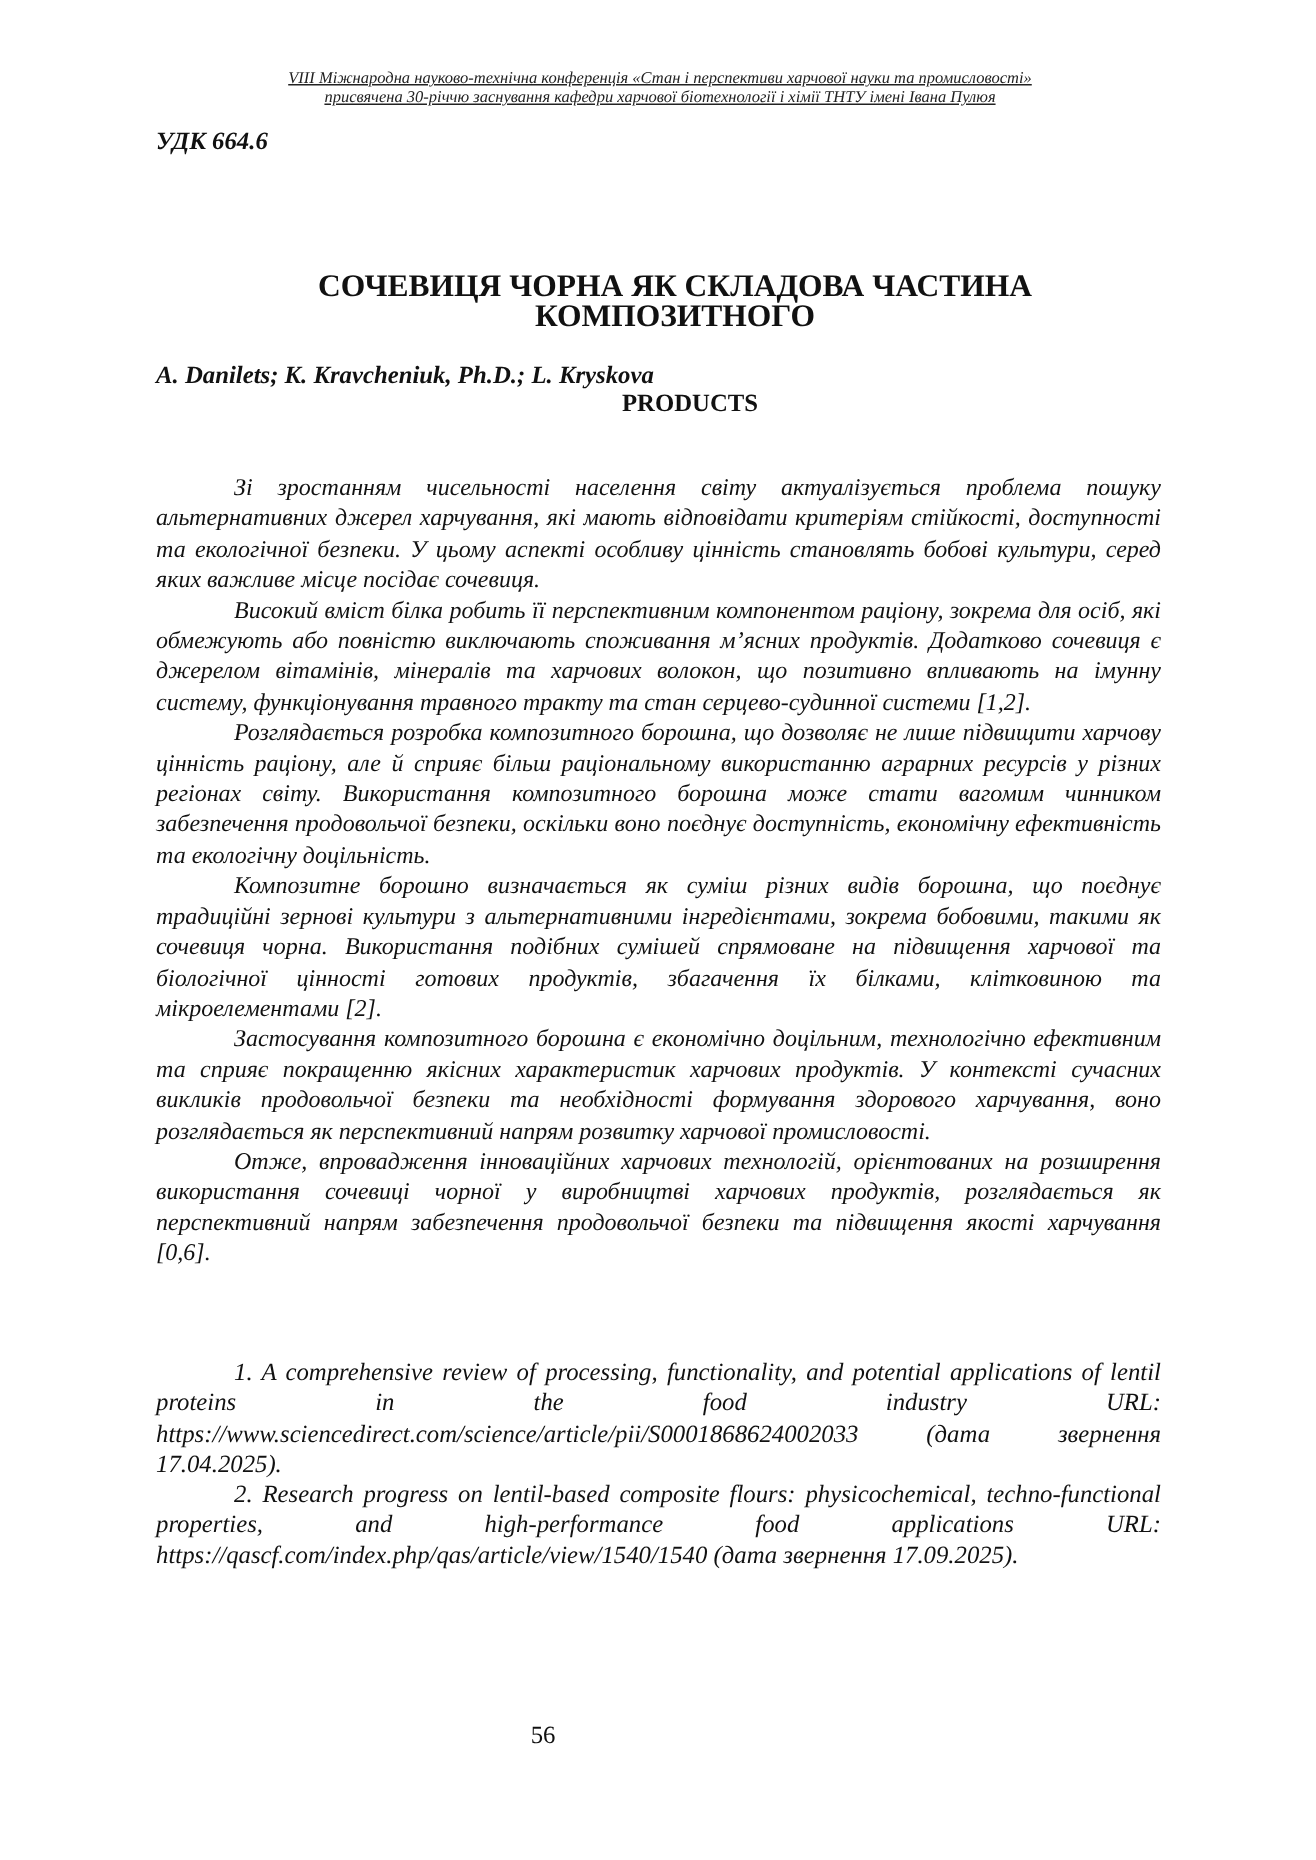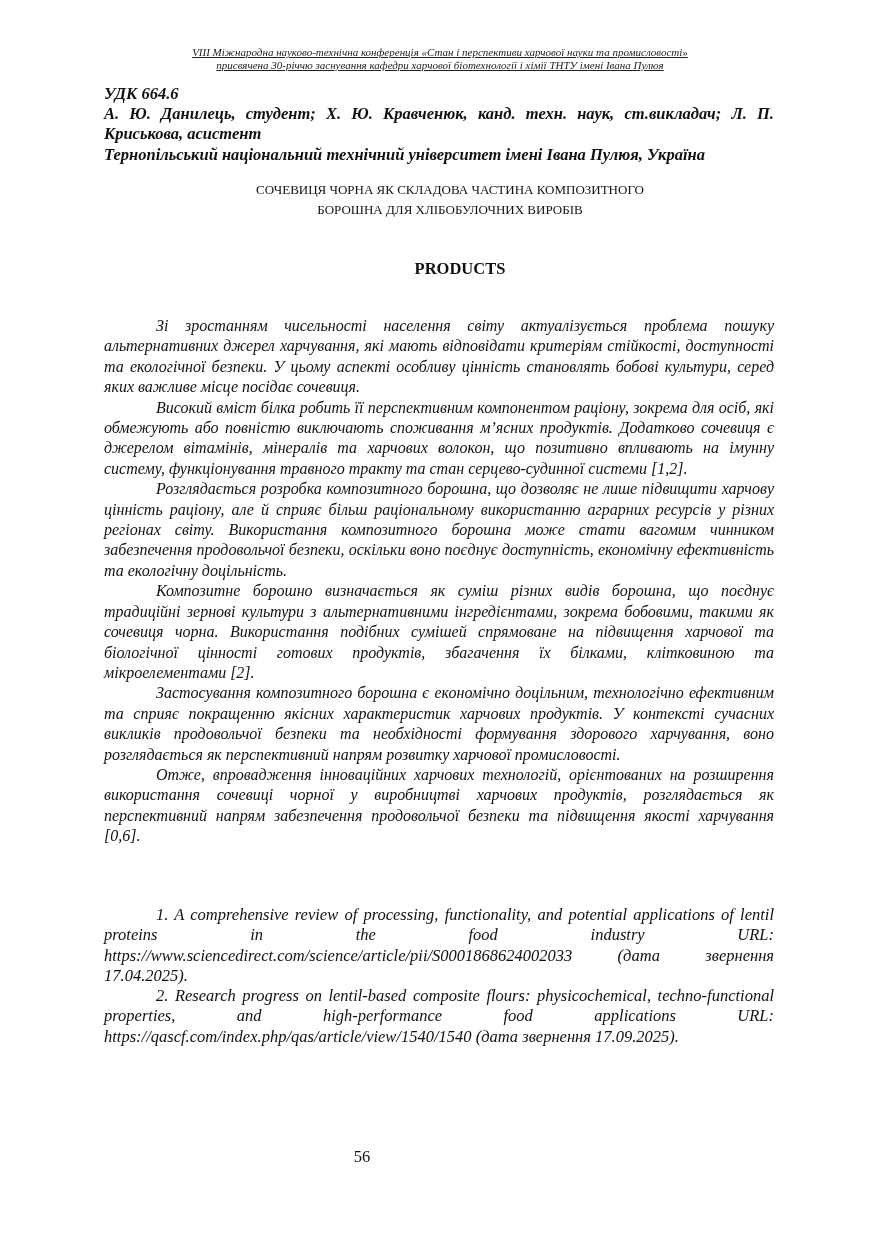--- a/index.html
+++ b/index.html
@@ -8,49 +8,47 @@
   .page { position: absolute; left: 0; top: 0; width: 877px; height: 1240px; }
   .header { position: absolute; left: 100px; top: 46px; width: 680px; text-align: center;
             font-style: italic; font-size: 11px; line-height: 13px; color: #222; }
   .header span { text-decoration: underline; display: block; }
   .block { position: absolute; left: 104px; width: 670px; font-style: italic; }
   .bold { font-weight: bold; }
   .udk { top: 84px; font-size: 16.5px; line-height: 20px; }
   .authors { top: 104px; font-size: 16.5px; line-height: 20px; text-align: justify; text-align-last: left; }
   .affil { top: 145px; font-size: 16.5px; line-height: 20px; white-space: nowrap; }
   .title-ua { position: absolute; left: 150px; width: 600px; top: 180px; text-align: center;
-              font-weight: normal; font-size: 13px; line-height: 20px; }
+              font-weight: bold; font-size: 21px; line-height: 20px; }
   .authors-en { top: 240px; font-size: 16.5px; line-height: 20px; }
   .title-en { position: absolute; left: 150px; width: 620px; top: 259px; text-align: center;
               font-weight: bold; font-size: 16.5px; line-height: 19px; }
   .body { top: 316px; font-size: 16px; line-height: 20.4px; }
   .body p { margin: 0; text-indent: 52px; text-align: justify; }
   .refs { top: 905px; font-size: 16.5px; line-height: 20.3px; }
   .refs .ref-title { text-indent: 52px; font-weight: bold; margin: 0; }
   .refs p { margin: 0; text-indent: 52px; text-align: justify; }
   .pagenum { position: absolute; left: 0; width: 724px; top: 1147px; text-align: center; font-size: 16.5px; }
 </style>
 </head>
 <body>
 
 <div class="page">
   <div class="header">
     <span>VIII Міжнародна науково-технічна конференція «Стан і перспективи харчової науки та промисловості»</span>
     <span>присвячена 30-річчю заснування кафедри харчової біотехнології і хімії ТНТУ імені Івана Пулюя</span>
   </div>
 
   <div class="block bold udk">УДК 664.6</div>
-  <div class="block bold authors">А. Ю. Данилець, студент; Х. Ю. Кравченюк, канд. техн. наук, ст.викладач; Л. П. Криськова, асистент</div>
-  <div class="block bold affil">Тернопільський національний технічний університет імені Івана Пулюя, Україна</div>
 
   <div class="title-ua">
     <div>СОЧЕВИЦЯ ЧОРНА ЯК СКЛАДОВА ЧАСТИНА КОМПОЗИТНОГО</div>
-    <div>БОРОШНА ДЛЯ ХЛІБОБУЛОЧНИХ ВИРОБІВ</div>
   </div>
 
+  <div class="block bold authors-en">A. Danilets; K. Kravcheniuk, Ph.D.; L. Kryskova</div>
   <div class="title-en">
     <div>PRODUCTS</div>
   </div>
 
   <div class="block body">
     <p>Зі зростанням чисельності населення світу актуалізується проблема пошуку альтернативних джерел харчування, які мають відповідати критеріям стійкості, доступності та екологічної безпеки. У цьому аспекті особливу цінність становлять бобові культури, серед яких важливе місце посідає сочевиця.</p>
     <p>Високий вміст білка робить її перспективним компонентом раціону, зокрема для осіб, які обмежують або повністю виключають споживання м’ясних продуктів. Додатково сочевиця є джерелом вітамінів, мінералів та харчових волокон, що позитивно впливають на імунну систему, функціонування травного тракту та стан серцево-судинної системи [1,2].</p>
     <p>Розглядається розробка композитного борошна, що дозволяє не лише підвищити харчову цінність раціону, але й сприяє більш раціональному використанню аграрних ресурсів у різних регіонах світу. Використання композитного борошна може стати вагомим чинником забезпечення продовольчої безпеки, оскільки воно поєднує доступність, економічну ефективність та екологічну доцільність.</p>
     <p>Композитне борошно визначається як суміш різних видів борошна, що поєднує традиційні зернові культури з альтернативними інгредієнтами, зокрема бобовими, такими як сочевиця чорна. Використання подібних сумішей спрямоване на підвищення харчової та біологічної цінності готових продуктів, збагачення їх білками, клітковиною та мікроелементами [2].</p>
     <p>Застосування композитного борошна є економічно доцільним, технологічно ефективним та сприяє покращенню якісних характеристик харчових продуктів. У контексті сучасних викликів продовольчої безпеки та необхідності формування здорового харчування, воно розглядається як перспективний напрям розвитку харчової промисловості.</p>

